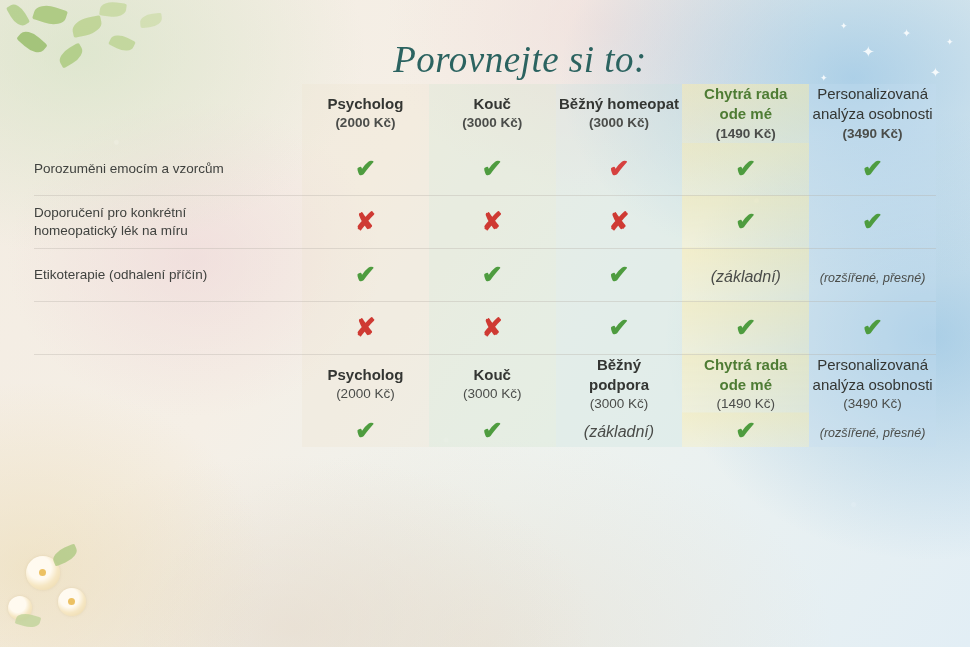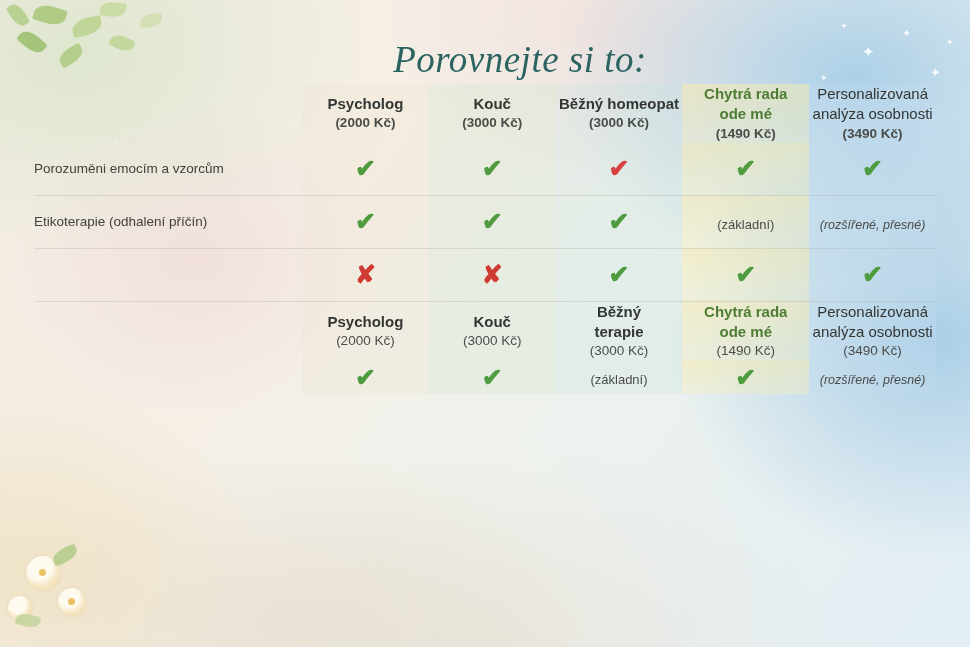--- a/index.html
+++ b/index.html
@@ -117,21 +117,21 @@
   }
   .markcell {
     text-align: center;
     font-size: 22px;
     line-height: 1;
     height: 52px;
   }
   .check { color: #4e9c3f; font-size: 25px; font-weight: bold; }
   .check-red { color: #d6413f; font-size: 25px; font-weight: bold; }
   .cross { color: #cf3a33; font-size: 25px; font-weight: bold; }
-  .note  { font-size: 13px; color: #4a4c49; }
+  .note  { font-size: 16px; color: #4a4c49; font-style: italic; }
   .note-ital { font-size: 12.5px; color: #4a4c49; font-style: italic; }
 
   
   .hcell {
     text-align: center;
     padding: 12px 6px 14px 6px;
     line-height: 1.35;
     font-size: 15px;
     color: #343633;
   }
@@ -251,20 +251,31 @@
         <td class="labelcell">
           <div>Porozuměni emocím a vzorcům</div>
         </td>
         <td class="markcell col-warm"><span class="check">✔</span></td>
         <td class="markcell col-green"><span class="check">✔</span></td>
         <td class="markcell col-teal"><span class="check-red">✔</span></td>
         <td class="markcell col-hl"><span class="check">✔</span></td>
         <td class="markcell col-blue"><span class="check">✔</span></td>
       </tr>
 
+      <tr class="rowline">
+        <td class="labelcell">
+          <div>Doporučení pro konkrétní</div>
+          <div>homeopatický lék na míru</div>
+        </td>
+        <td class="markcell col-warm"><span class="cross">✘</span></td>
+        <td class="markcell col-green"><span class="cross">✘</span></td>
+        <td class="markcell col-teal"><span class="cross">✘</span></td>
+        <td class="markcell col-hl"><span class="check">✔</span></td>
+        <td class="markcell col-blue"><span class="check">✔</span></td>
+      </tr>
 
 
 
       <tr class="rowline">
         <td class="labelcell">
           <div>Etikoterapie (odhalení příčín)</div>
         </td>
         <td class="markcell col-warm"><span class="check">✔</span></td>
         <td class="markcell col-green"><span class="check">✔</span></td>
         <td class="markcell col-teal"><span class="check">✔</span></td>
@@ -288,21 +299,21 @@
         <td class="fcell col-warm">
           <span class="h-name">Psycholog</span>
           <span class="h-price">(2000 Kč)</span>
         </td>
         <td class="fcell col-green">
           <span class="h-name">Kouč</span>
           <span class="h-price">(3000 Kč)</span>
         </td>
         <td class="fcell col-teal">
           <span class="h-name">Běžný</span>
-          <span class="h-name">terapie</span>
+          <span class="h-name">podpora</span>
           <span class="h-price">(3000 Kč)</span>
         </td>
         <td class="fcell col-hl highlight">
           <span class="h-name">Chytrá rada</span>
           <span class="h-name">ode mé</span>
           <span class="h-price">(1490 Kč)</span>
         </td>
         <td class="fcell col-blue">
           <span class="h-name" style="font-weight:normal">Personalizovaná</span>
           <span class="h-name" style="font-weight:normal">analýza osobnosti</span>

